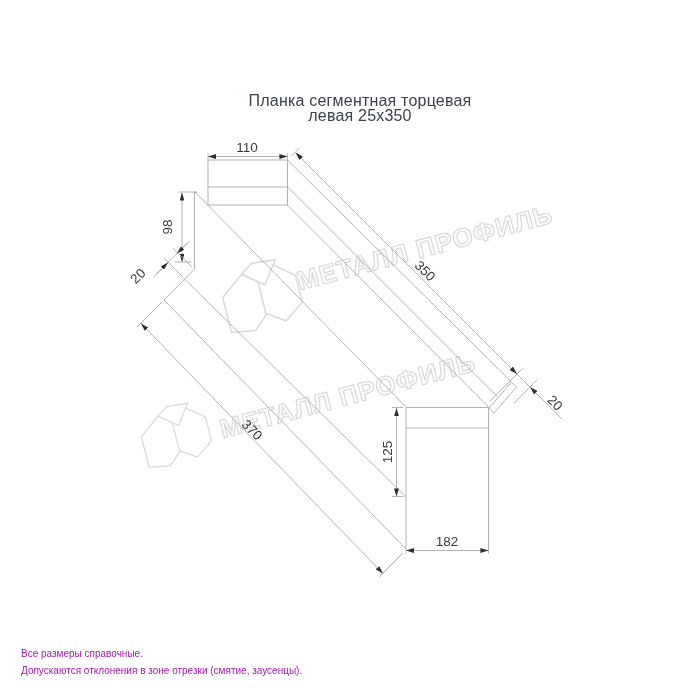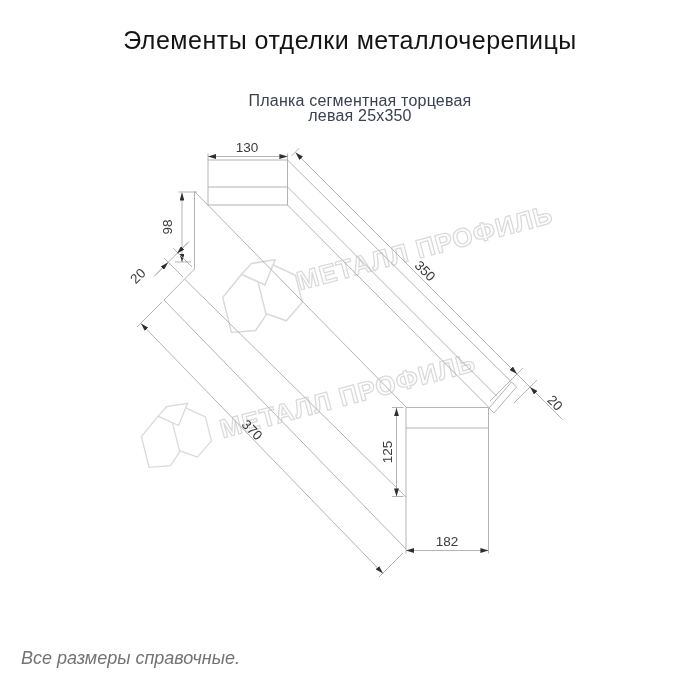--- a/index.html
+++ b/index.html
@@ -10,21 +10,21 @@
   .subtitle{position:absolute;left:50%;transform:translateX(-50%);white-space:nowrap;
     font-size:16px;color:#3a4150;letter-spacing:.2px;padding-left:20px;}
   .sub1{top:92px}.sub2{top:107px}
   .dim{position:absolute;font-size:13.5px;color:#3a3a3a;white-space:nowrap;
     transform:translate(-50%,-50%);}
   .rot45{transform:translate(-50%,-50%) rotate(45deg);}
   .rotm45{transform:translate(-50%,-50%) rotate(-45deg);}
   .rotm90{transform:translate(-50%,-50%) rotate(-90deg);}
   .wm-text{position:absolute;white-space:nowrap;font-weight:bold;font-size:26px;letter-spacing:1px;
     color:#fdfdfd;-webkit-text-stroke:1.2px #d9d9d9;transform:translate(-50%,-50%) rotate(-15deg);}
-  .notes{position:absolute;left:21px;font-size:18px;color:#737373;white-space:nowrap;font-style:italic;}
+  .notes{position:absolute;left:21px;font-size:10px;color:#a21caf;white-space:nowrap;}
   .note1{top:648px}.note2{top:665px}
   svg{position:absolute;left:0;top:0;}
   .ln{stroke:#ababab;stroke-width:0.9;fill:none;}
   .wm-shape{stroke:#dadada;stroke-width:1.5;fill:#ffffff;}
 </style>
 </head>
 <body>
 
 <div id="stage">
 
@@ -101,27 +101,27 @@
       <line class="ln" x1="141" y1="323.5" x2="383" y2="573.5" marker-start="url(#arr)" marker-end="url(#arr)"></line>
 
       <line class="ln" x1="392" y1="407.5" x2="403.5" y2="407.5"></line>
       <line class="ln" x1="392" y1="496.5" x2="403.5" y2="496.5"></line>
       <line class="ln" x1="396.5" y1="408" x2="396.5" y2="496.5" marker-start="url(#arr)" marker-end="url(#arr)"></line>
 
       <line class="ln" x1="406" y1="550.5" x2="488.5" y2="550.5" marker-start="url(#arr)" marker-end="url(#arr)"></line>
     </g>
   </svg>
 
-  <div class="title">Элементы отделки металлочерепицы</div>
   <div class="subtitle sub1">Планка сегментная торцевая</div>
   <div class="subtitle sub2">левая 25х350</div>
 
-  <div class="dim" style="left:247px;top:147px;">130</div>
+  <div class="dim" style="left:247px;top:147px;">110</div>
   <div class="dim rotm90" style="left:167px;top:227px;">98</div>
   <div class="dim rotm45" style="left:138px;top:276px;">20</div>
   <div class="dim rot45" style="left:425px;top:271px;">350</div>
   <div class="dim rot45" style="left:555px;top:403px;">20</div>
   <div class="dim rot45" style="left:252px;top:430px;">370</div>
   <div class="dim rotm90" style="left:387px;top:452px;">125</div>
   <div class="dim" style="left:447px;top:541px;">182</div>
 
   <div class="notes note1">Все размеры справочные.</div>
+  <div class="notes note2">Допускаются отклонения в зоне отрезки (смятие, заусенцы).</div>
 </div>
 
 </body></html>

